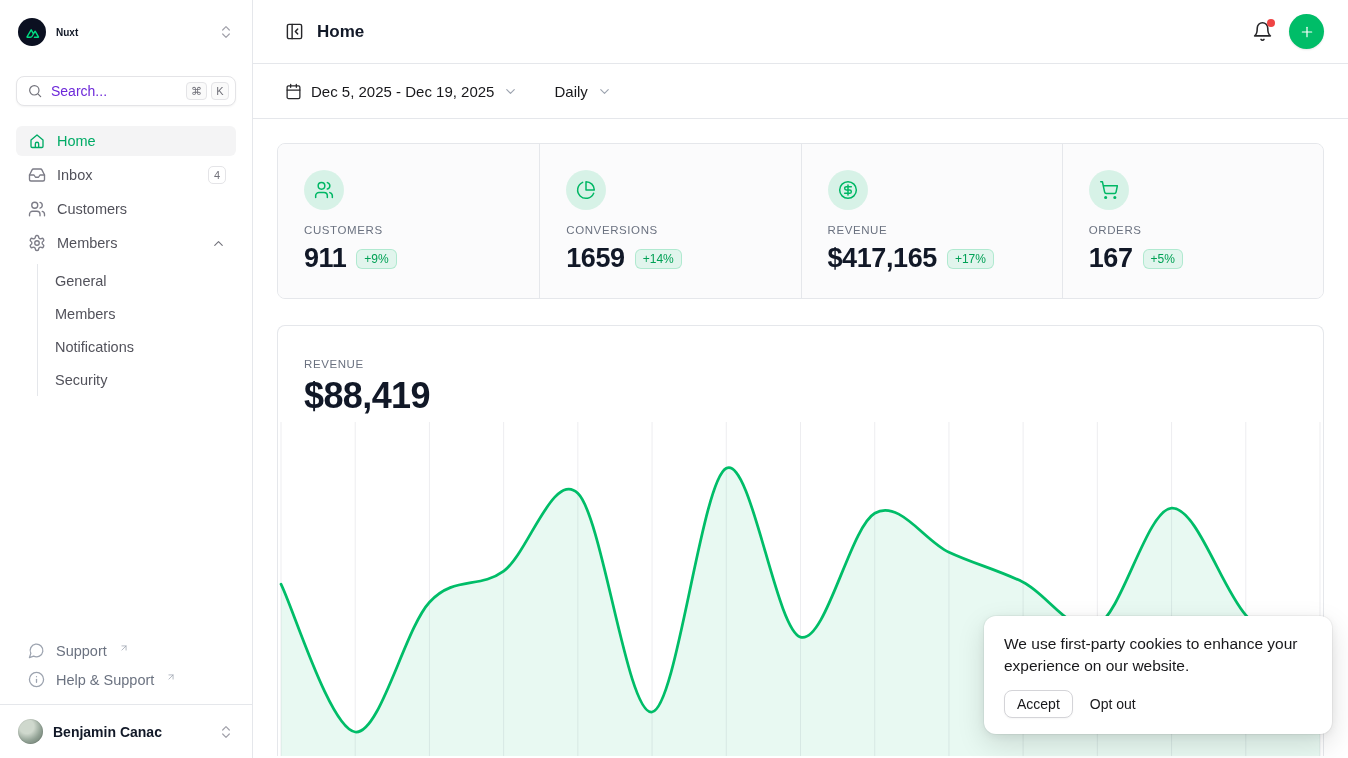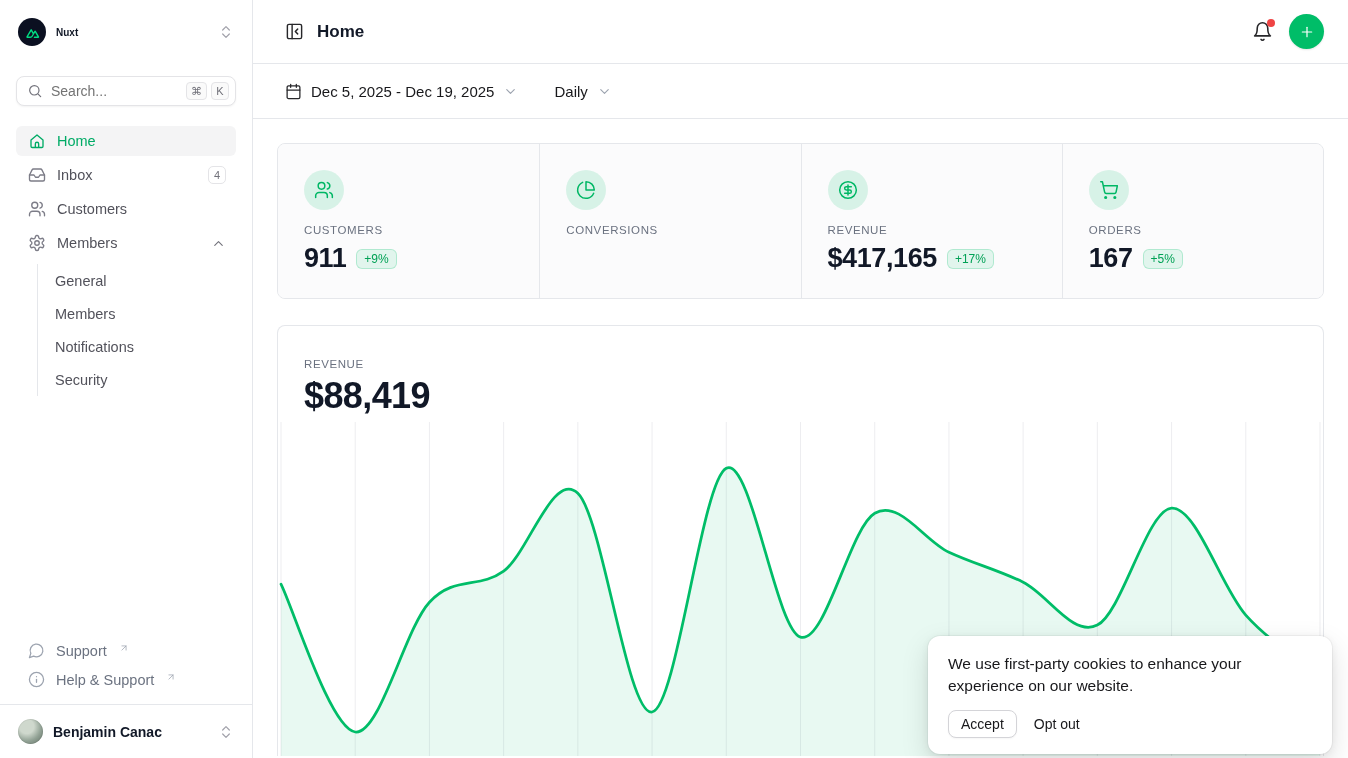--- a/index.html
+++ b/index.html
@@ -29,21 +29,21 @@
   .workspace{ display:flex; align-items:center; gap:10px; width:100%; padding:2px 2px; border-radius:8px; }
   .logo{ width:28px; height:28px; border-radius:50%; background:#0b1021; display:flex; align-items:center; justify-content:center; }
   .ws-name{ font-size:10px; font-weight:700; color:var(--text); }
   .workspace .trail{ margin-left:auto; color:var(--faint); }
 
   .search{
     margin-top:28px; width:100%; height:30px; display:flex; align-items:center; gap:8px;
     border:1px solid #e4e4e7; border-radius:8px; background:#fff; padding:0 6px 0 10px;
     box-shadow:0 1px 2px rgba(0,0,0,.05); color:var(--muted);
   }
-  .search-ph{ font-size:14px; color:#737373; flex:1; }
+  .search-ph{ font-size:14px; color:#6d28d9; flex:1; }
   .kbds{ display:flex; gap:4px; }
   kbd{
     font-family:inherit; font-size:11px; color:var(--muted); background:#fafafa;
     border:1px solid #e4e4e7; border-radius:4px; min-width:18px; height:18px;
     display:inline-flex; align-items:center; justify-content:center; padding:0 4px;
   }
 
   .nav{ margin-top:20px; display:flex; flex-direction:column; gap:4px; }
   .nav-item{
     display:flex; align-items:center; gap:11px; height:30px; padding:0 10px 0 12px;
@@ -114,21 +114,21 @@
   }
 
   
   .revenue-card{ margin-top:26px; border:1px solid var(--border); border-radius:8px 8px 0 0; border-bottom:none; background:#fff; overflow:hidden; }
   .rev-head{ padding:18px 26px 0; height:96px; }
   .rev-value{ margin-top:5px; font-size:36px; font-weight:700; letter-spacing:-.6px; color:var(--text); }
   #revenue-chart{ display:block; width:100%; height:334px; }
 
   
   .cookie{
-    position:absolute; right:16px; bottom:4px; width:404px; background:#fff;
+    position:absolute; right:16px; bottom:24px; width:348px; background:#fff;
     border-radius:12px; padding:17px 20px 16px; z-index:50;
     box-shadow:0 0 0 1px rgba(0,0,0,.04), 0 10px 28px rgba(0,0,0,.13), 0 2px 8px rgba(0,0,0,.06);
   }
   .cookie p{ font-size:15.5px; font-weight:500; line-height:1.42; color:#18181b; max-width:350px; }
   .cookie-actions{ margin-top:13px; display:flex; align-items:center; gap:17px; }
   .btn-outline{
     font-size:14px; font-weight:500; color:#18181b; padding:5px 12px;
     border:1px solid #d4d4d8; border-radius:8px; background:#fff; box-shadow:0 1px 2px rgba(0,0,0,.04);
   }
   .btn-ghost{ font-size:14px; font-weight:500; color:#18181b; }
@@ -349,20 +349,24 @@
             </div>
           </a>
           <a class="stat-cell">
             <span class="stat-ico">
               <svg viewBox="0 0 24 24" width="20" height="20" fill="none" stroke="currentColor" stroke-width="1.8" stroke-linecap="round" stroke-linejoin="round" aria-hidden="true">
                 <path d="M21.21 15.89A10 10 0 1 1 8 2.83"></path>
                 <path d="M22 12A10 10 0 0 0 12 2v10z"></path>
               </svg>
             </span>
             <div class="stat-label">CONVERSIONS</div>
+            <div class="stat-row">
+              <span class="stat-value">1659</span>
+              <span class="badge">+14%</span>
+            </div>
           </a>
           <a class="stat-cell">
             <span class="stat-ico">
               <svg viewBox="0 0 24 24" width="20" height="20" fill="none" stroke="currentColor" stroke-width="1.8" stroke-linecap="round" stroke-linejoin="round" aria-hidden="true">
                 <circle cx="12" cy="12" r="10"></circle>
                 <path d="M16 8h-6a2 2 0 1 0 0 4h4a2 2 0 1 1 0 4H8"></path>
                 <path d="M12 18V6"></path>
               </svg>
             </span>
             <div class="stat-label">REVENUE</div>

